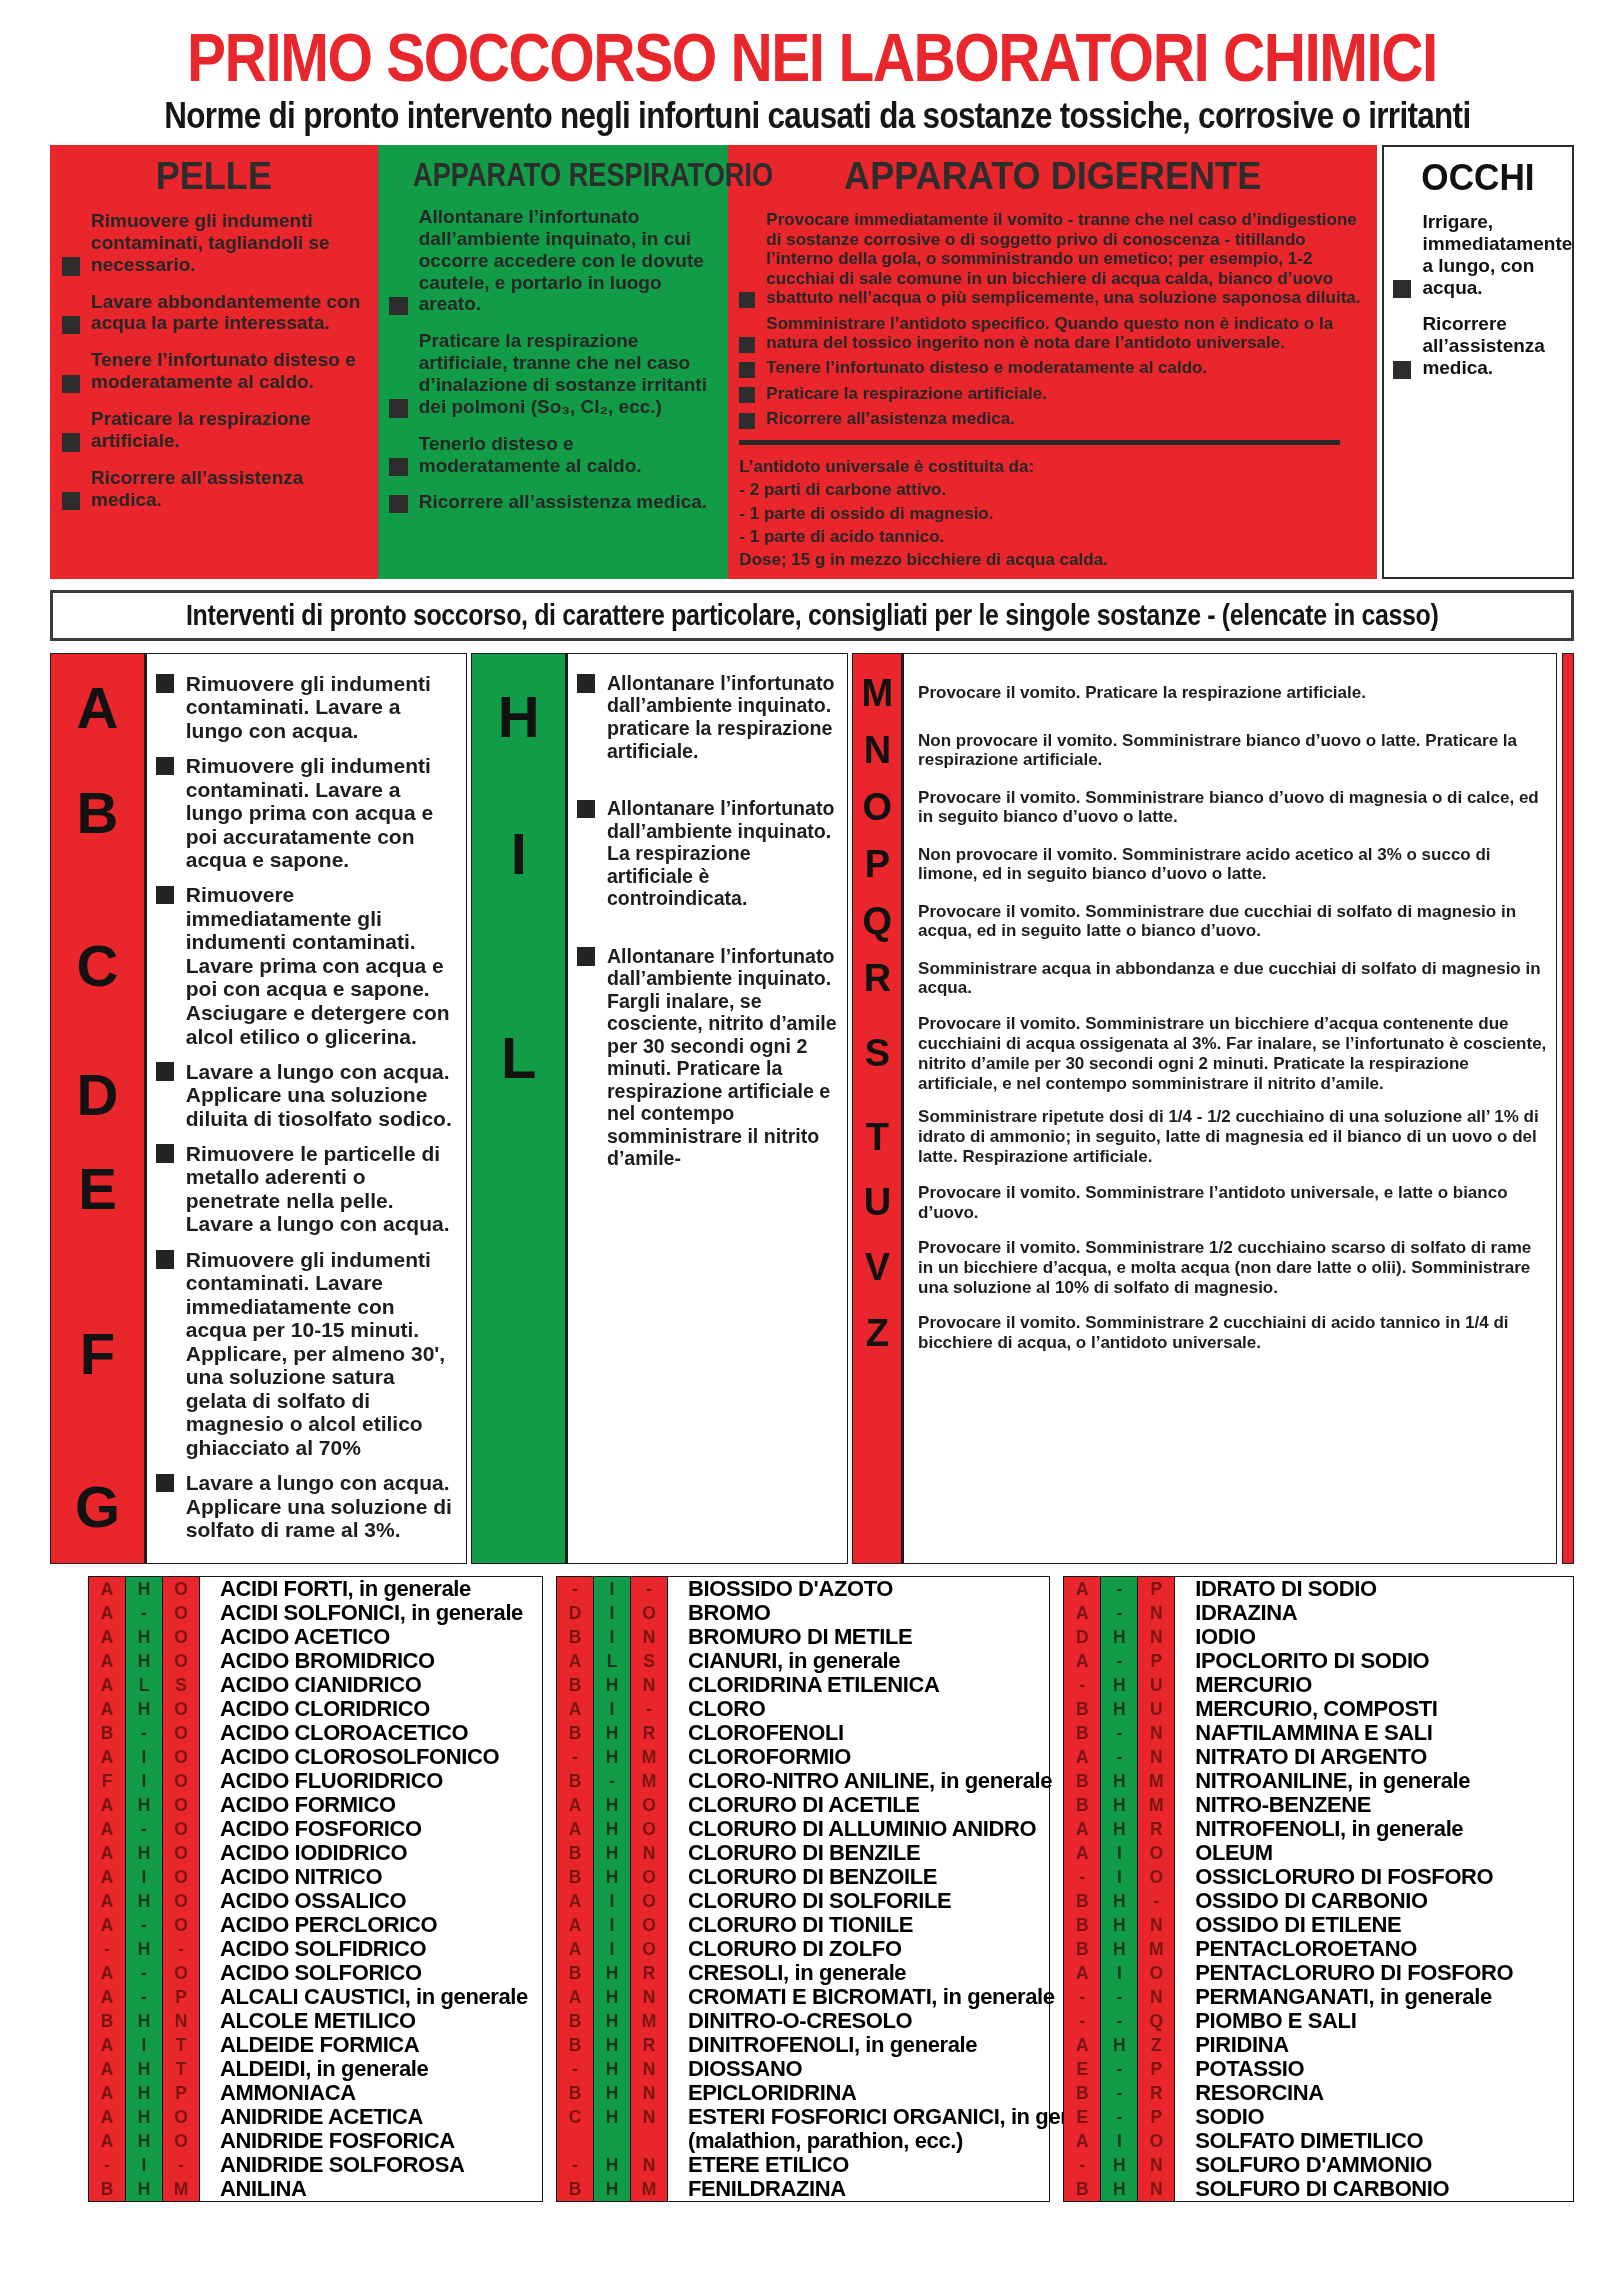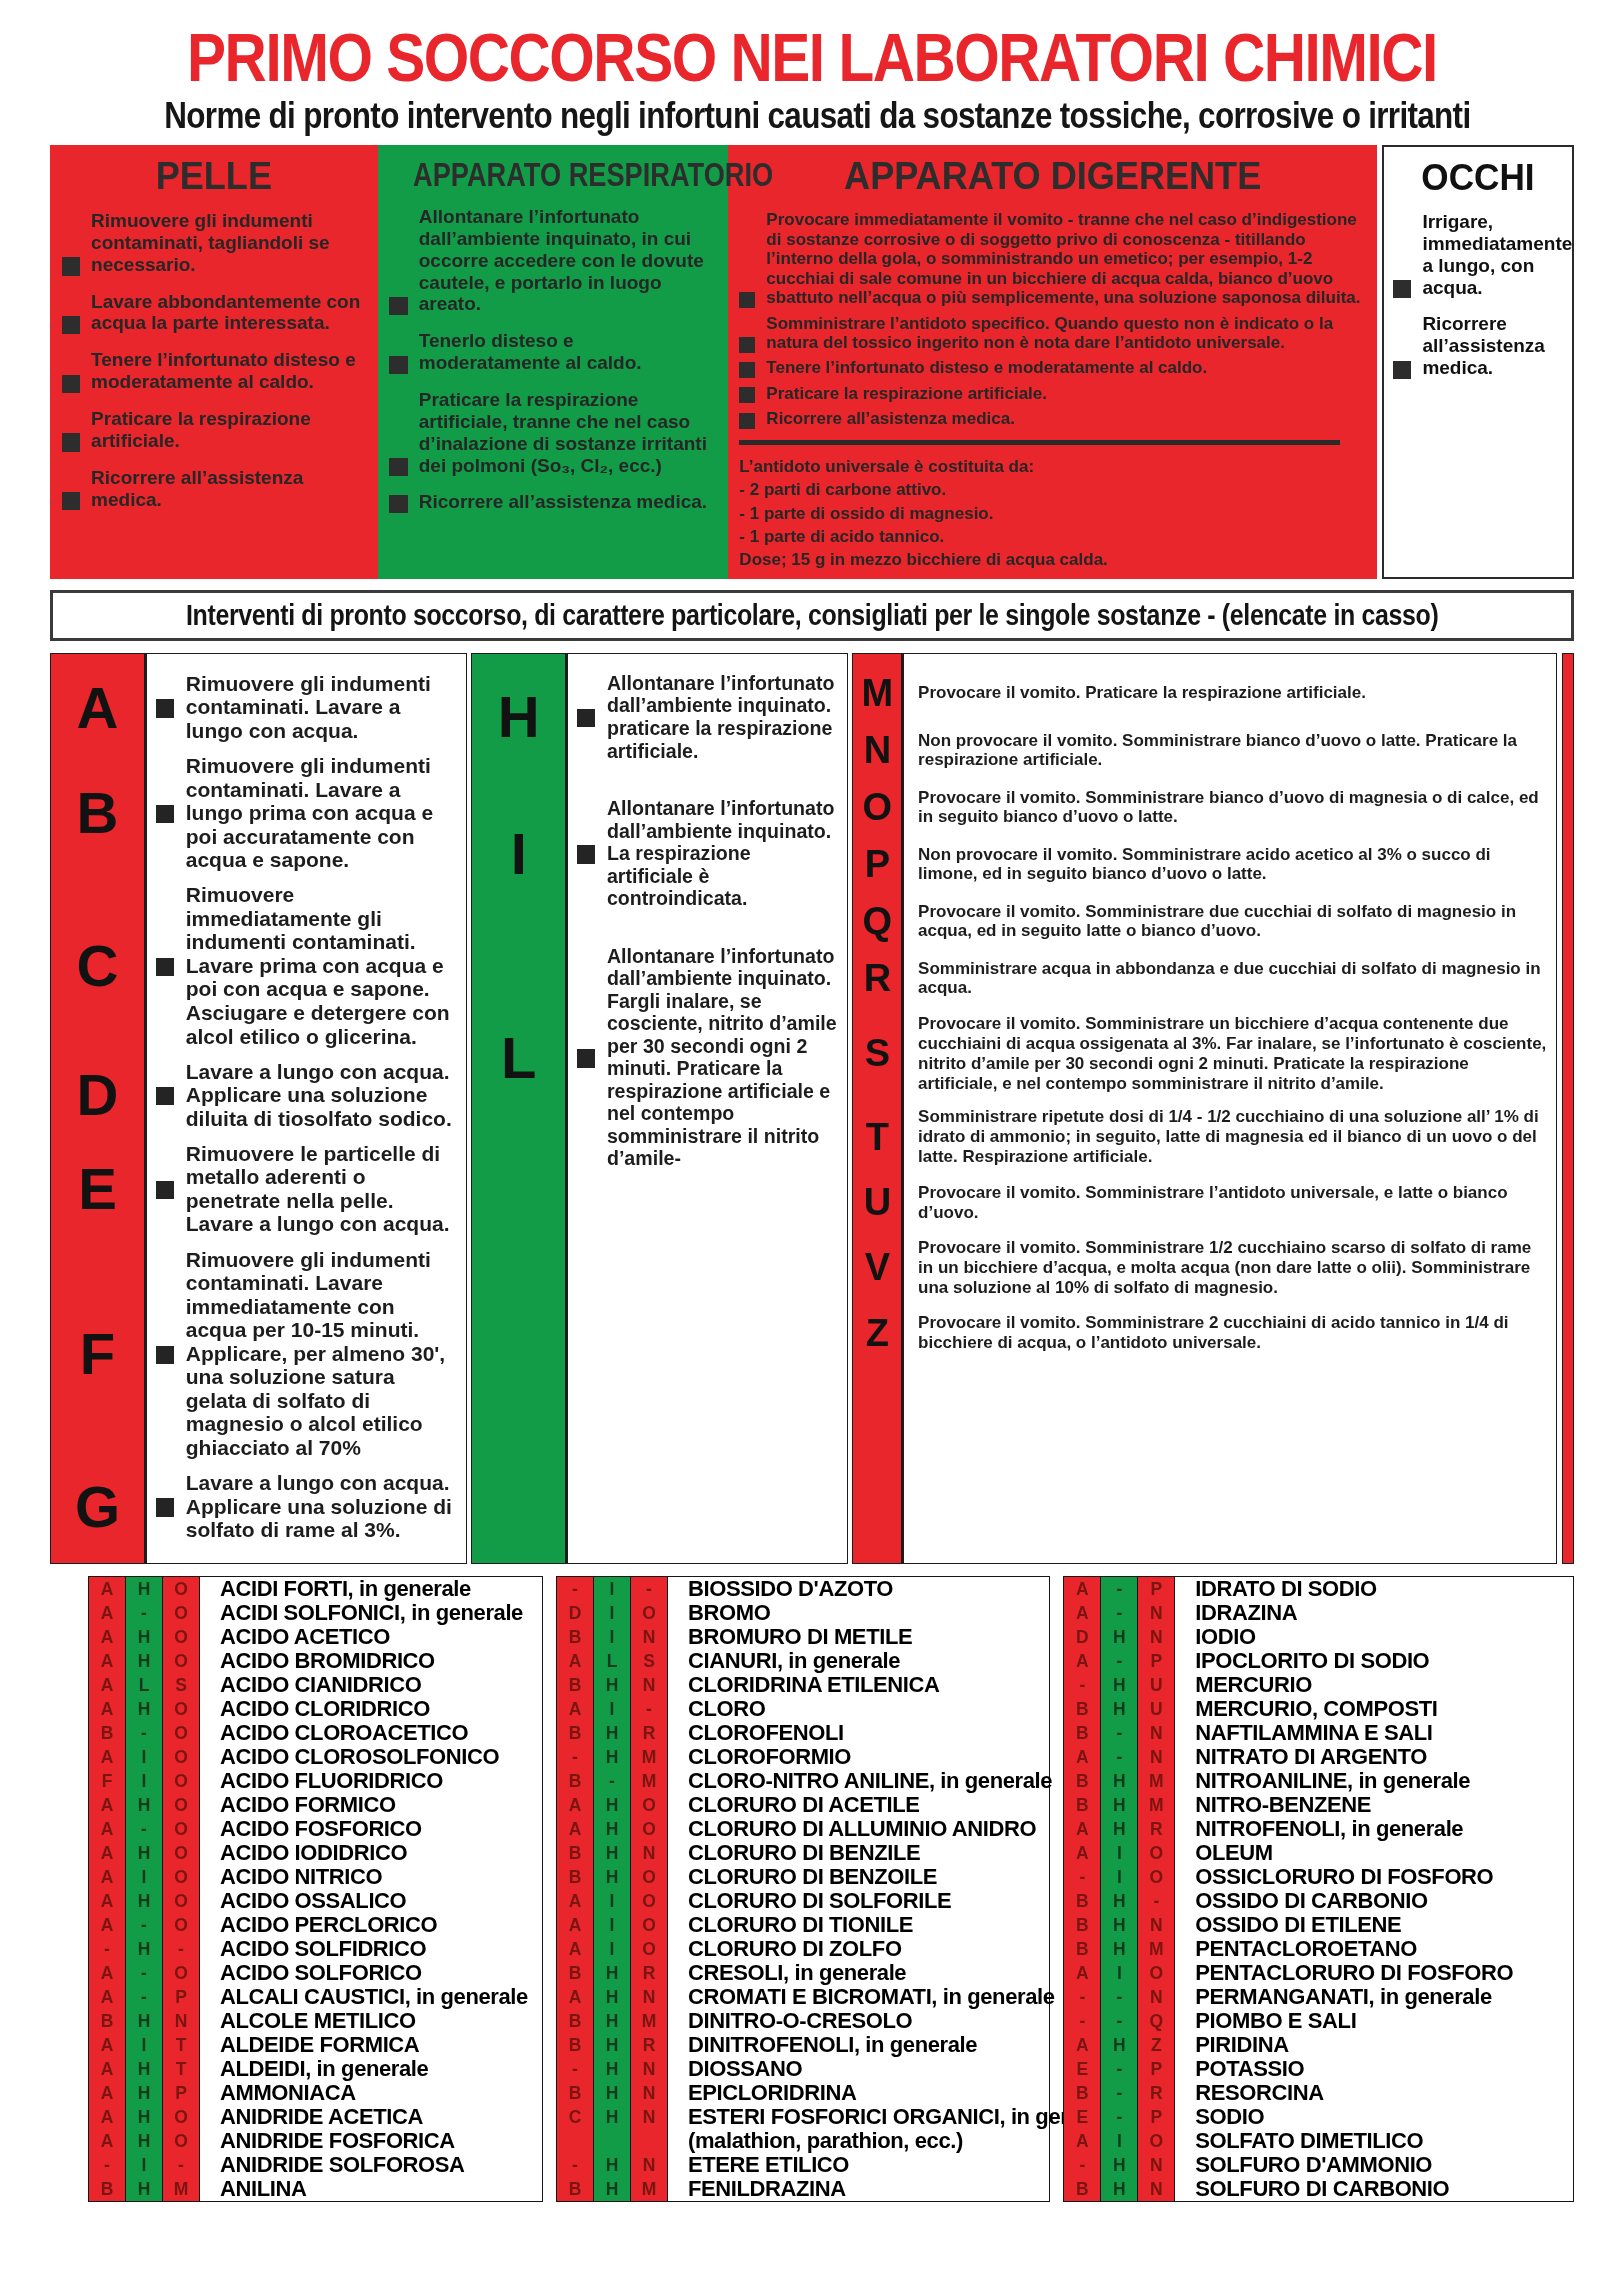--- a/index.html
+++ b/index.html
@@ -44,21 +44,21 @@
   .lg-hil{width:377px;margin-left:4.2px;background:linear-gradient(90deg,var(--green) 0 93px,var(--line) 93px 96px,#fff 96px);}
   .lg-mz{flex:1;margin-left:4.2px;background:linear-gradient(90deg,var(--red) 0 48px,var(--line) 48px 51px,#fff 51px);}
   .letters-cap{width:12.5px;background:var(--red);border:1.7px solid var(--line);margin-left:4.2px;}
   .l-row{display:flex;align-items:center;}
   .lg-ag .l-row{margin-bottom:11.7px;}
   .lg-hil .l-row{margin-bottom:35px;}
   .lg-mz .l-row{margin-bottom:14px;}
   .l-letter{flex:none;text-align:center;color:#121212;}
   .lg-ag .l-letter,.lg-hil .l-letter{width:93px;font-size:58px;}
   .lg-mz .l-letter{width:48px;font-size:38px;}
-  .l-body{display:flex;flex:1;padding:0 10px 0 11.7px;align-items:center;}
+  .l-body{display:flex;flex:1;padding:0 10px 0 11.7px;align-items:flex-start;}
   .letter-group[data-bullets] .l-body::before{content:"";width:18.4px;height:18.4px;background:#242424;
       flex:none;margin-right:11.7px;margin-top:2.5px;}
   .l-text{color:#1d1d1d;}
   .lg-ag .l-text{font-size:21px;line-height:1.12;}
   .lg-hil .l-text{font-size:19.6px;line-height:1.15;}
   .lg-mz .l-text{font-size:17px;line-height:1.17;padding-left:5px;}
 
   .sub-table{display:flex;margin-top:11.7px;margin-left:38px;}
   .table-group{display:grid;grid-template-columns:37px 37px 37px 1fr;
                grid-auto-rows:minmax(24px,auto);border:1.7px solid #151515;align-content:start;}
@@ -107,25 +107,25 @@
     </section>
     <section class="organ organ-resp">
       <h2 class="organ-title">APPARATO RESPIRATORIO</h2>
       <div class="organ-items">
           <div class="o-item">
             <span class="sq"></span>
             <span class="o-text">Allontanare l’infortunato dall’ambiente inquinato, in cui occorre accedere con le dovute cautele, e portarlo in luogo areato.</span>
           </div>
           <div class="o-item">
             <span class="sq"></span>
+            <span class="o-text">Praticare la respirazione artificiale, tranne che nel caso d’inalazione di sostanze irritanti dei polmoni (So₃, Cl₂, ecc.)</span>
+          </div>
+          <div class="o-item">
+            <span class="sq"></span>
             <span class="o-text">Tenerlo disteso e moderatamente al caldo.</span>
-          </div>
-          <div class="o-item">
-            <span class="sq"></span>
-            <span class="o-text">Praticare la respirazione artificiale, tranne che nel caso d’inalazione di sostanze irritanti dei polmoni (So₃, Cl₂, ecc.)</span>
           </div>
           <div class="o-item">
             <span class="sq"></span>
             <span class="o-text">Ricorrere all’assistenza medica.</span>
           </div>
         </div>
     </section>
     <section class="organ organ-dig">
       <h2 class="organ-title">APPARATO DIGERENTE</h2>
       <div class="organ-items">

